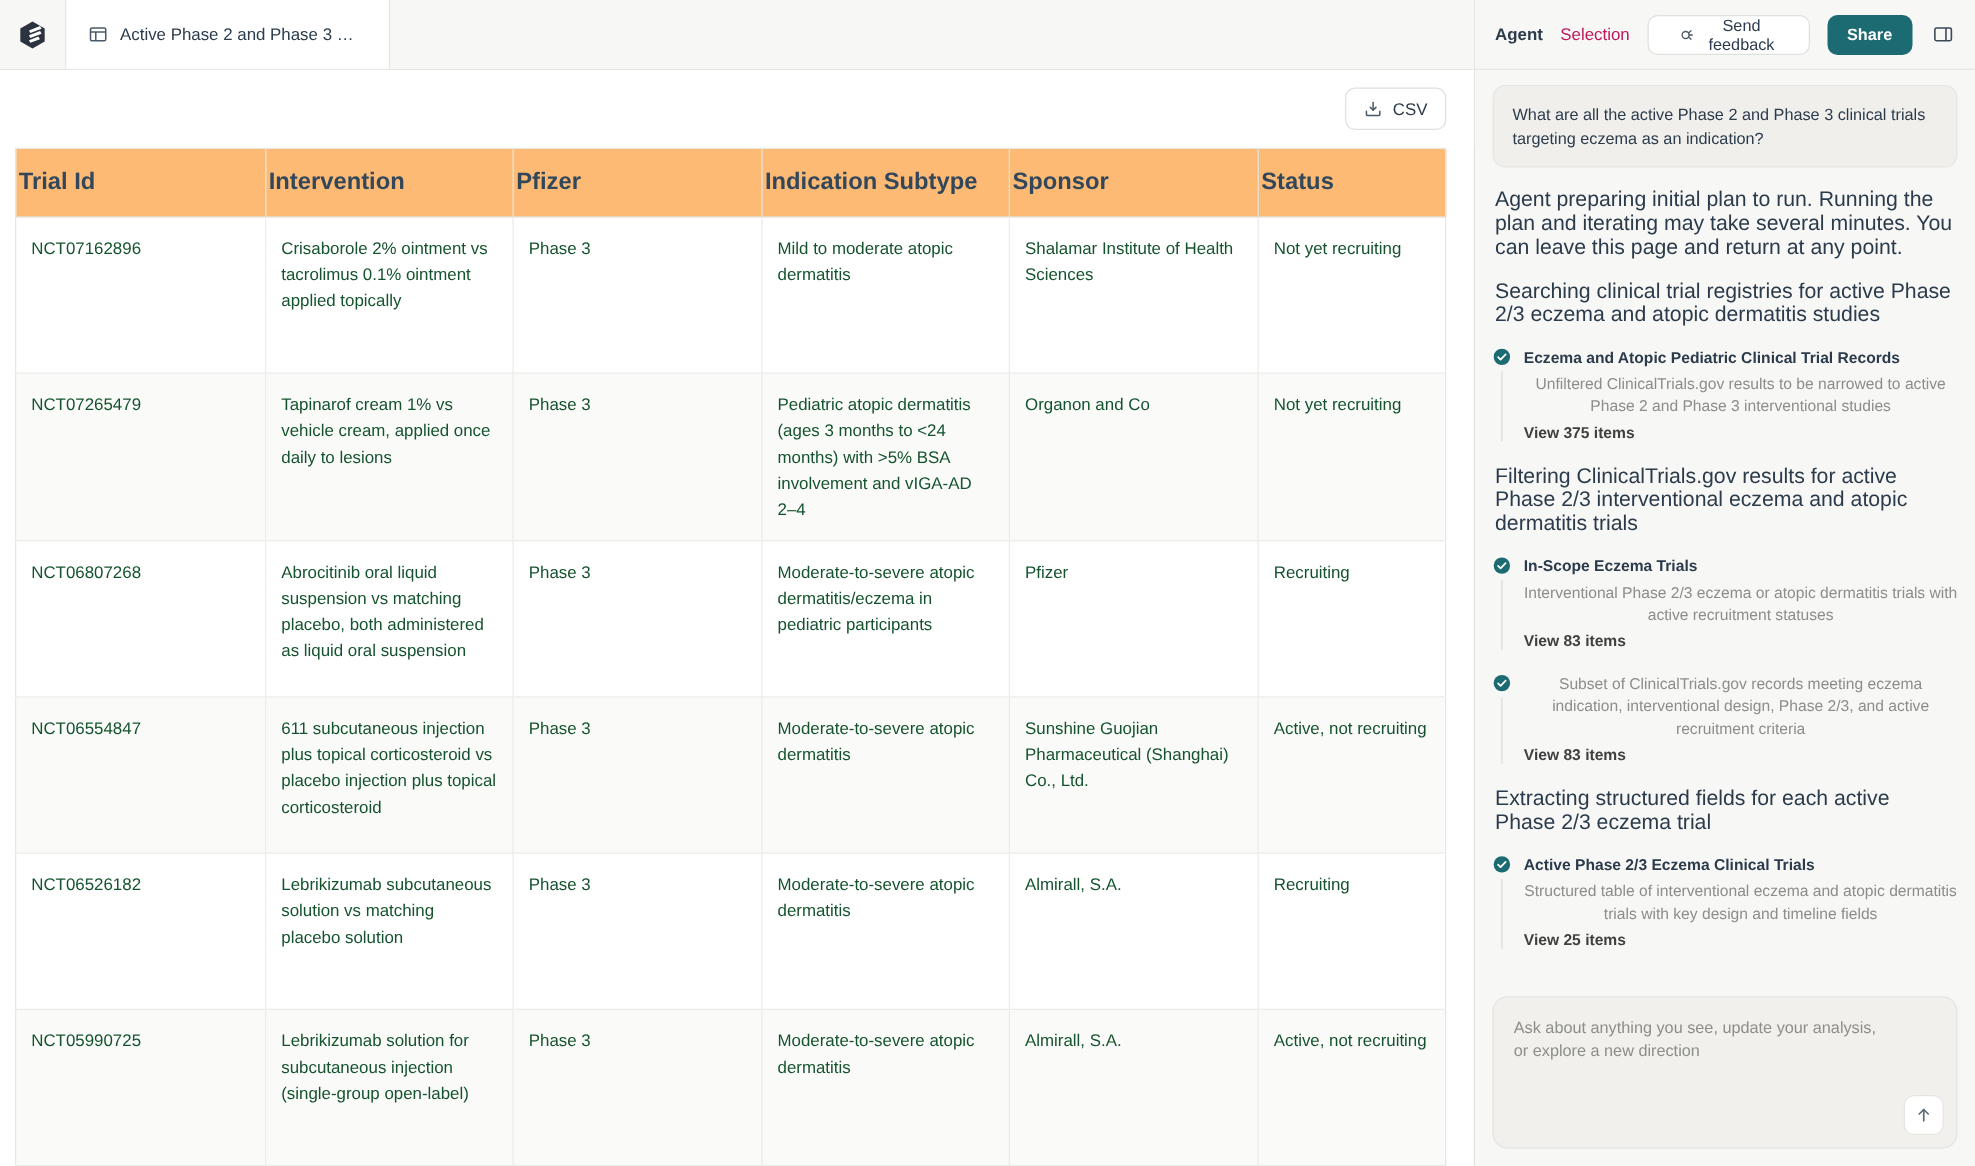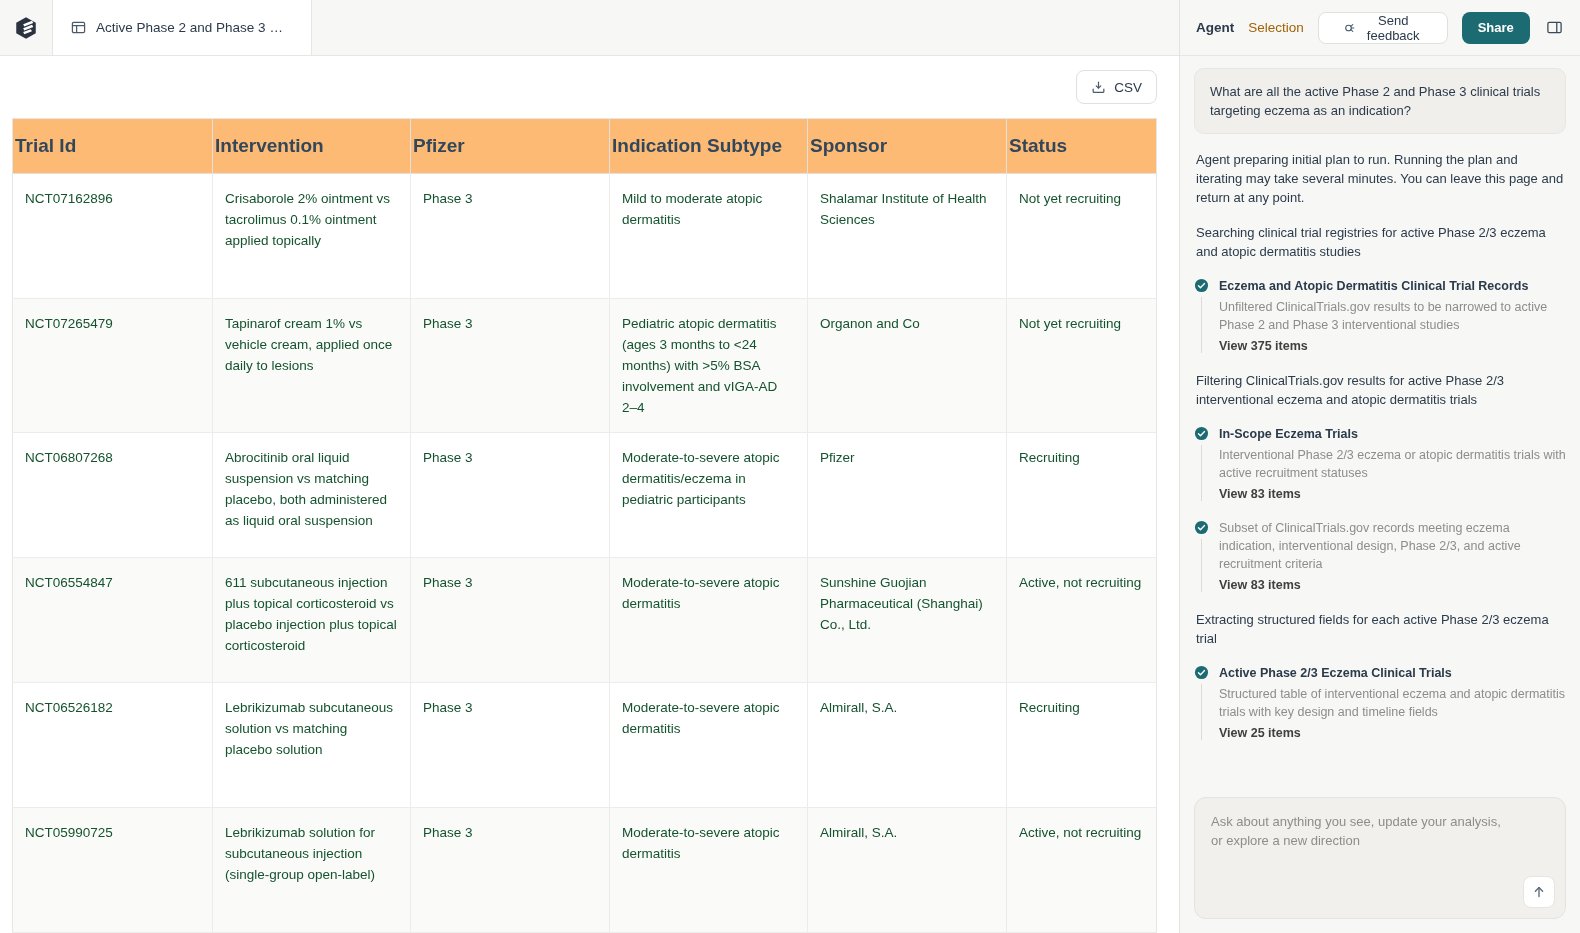--- a/index.html
+++ b/index.html
@@ -147,21 +147,21 @@
     padding: 0 14px 0 16px;
     background: #f7f7f5;
     border-bottom: 1px solid #e6e6e3;
   }
   .seg {
     font-size: 13.5px;
     cursor: pointer;
     padding: 2px 0;
   }
   .seg.active { color: #2b3b4b; font-weight: 700; }
-  .seg.inactive { color: #a16207; }
+  .seg.inactive { color: #be185d; }
   .feedback-btn {
     display: inline-flex; align-items: center; gap: 7px;
     height: 32px; padding: 0 24px;
     border: 1px solid #e0e0dd; border-radius: 8px;
     background: #ffffff; font-size: 13px; color: #2b3b4b;
     cursor: pointer; margin-left: auto; justify-content: flex-end;
   }
   .share-btn {
     height: 32px; padding: 0 16px;
     border: none; border-radius: 8px;
@@ -185,21 +185,21 @@
     background: #f0efec;
     border: 1px solid #e7e6e2;
     border-radius: 10px;
     padding: 13px 15px;
     font-size: 13px;
     line-height: 19px;
     color: #2b3b4b;
     margin-bottom: 16px;
   }
   .agent-para {
-    font-size: 13px;
+    font-size: 17px;
     line-height: 19px;
     color: #2b3b4b;
     margin: 0 0 16px 0;
     padding: 0 2px;
   }
   .artifact {
     position: relative;
     padding-left: 25px;
     margin: 0 0 16px 0;
   }
@@ -218,20 +218,21 @@
     font-weight: 700;
     color: #2b3b4b;
     line-height: 18px;
     margin-bottom: 3px;
   }
   .artifact-desc {
     font-size: 12.5px;
     line-height: 18px;
     color: #8d8d89;
     margin-bottom: 3px;
+    text-align: center;
   }
   .artifact-link {
     font-size: 12.5px;
     font-weight: 700;
     color: #404040;
     line-height: 18px;
     cursor: pointer;
   }
 
   .composer {
@@ -405,21 +406,21 @@
       <p class="agent-para">Searching clinical trial registries for active Phase 2/3 eczema and atopic dermatitis studies</p>
 
       <div class="artifact">
         <span class="check">
           <svg width="15" height="15" viewBox="0 0 16 16" aria-hidden="true">
             <circle cx="8" cy="8" r="7" fill="#1d6b72"></circle>
             <path d="M4.8 8.2 L6.9 10.3 L11.2 5.9" fill="none" stroke="#ffffff" stroke-width="1.5" stroke-linecap="round" stroke-linejoin="round"></path>
           </svg>
         </span>
         <span class="rail"></span>
-        <div class="artifact-title">Eczema and Atopic Dermatitis Clinical Trial Records</div>
+        <div class="artifact-title">Eczema and Atopic Pediatric Clinical Trial Records</div>
         <div class="artifact-desc">Unfiltered ClinicalTrials.gov results to be narrowed to active Phase 2 and Phase 3 interventional studies</div>
         <div class="artifact-link">View 375 items</div>
       </div>
 
       <p class="agent-para">Filtering ClinicalTrials.gov results for active Phase 2/3 interventional eczema and atopic dermatitis trials</p>
 
       <div class="artifact">
         <span class="check">
           <svg width="15" height="15" viewBox="0 0 16 16" aria-hidden="true">
             <circle cx="8" cy="8" r="7" fill="#1d6b72"></circle>

